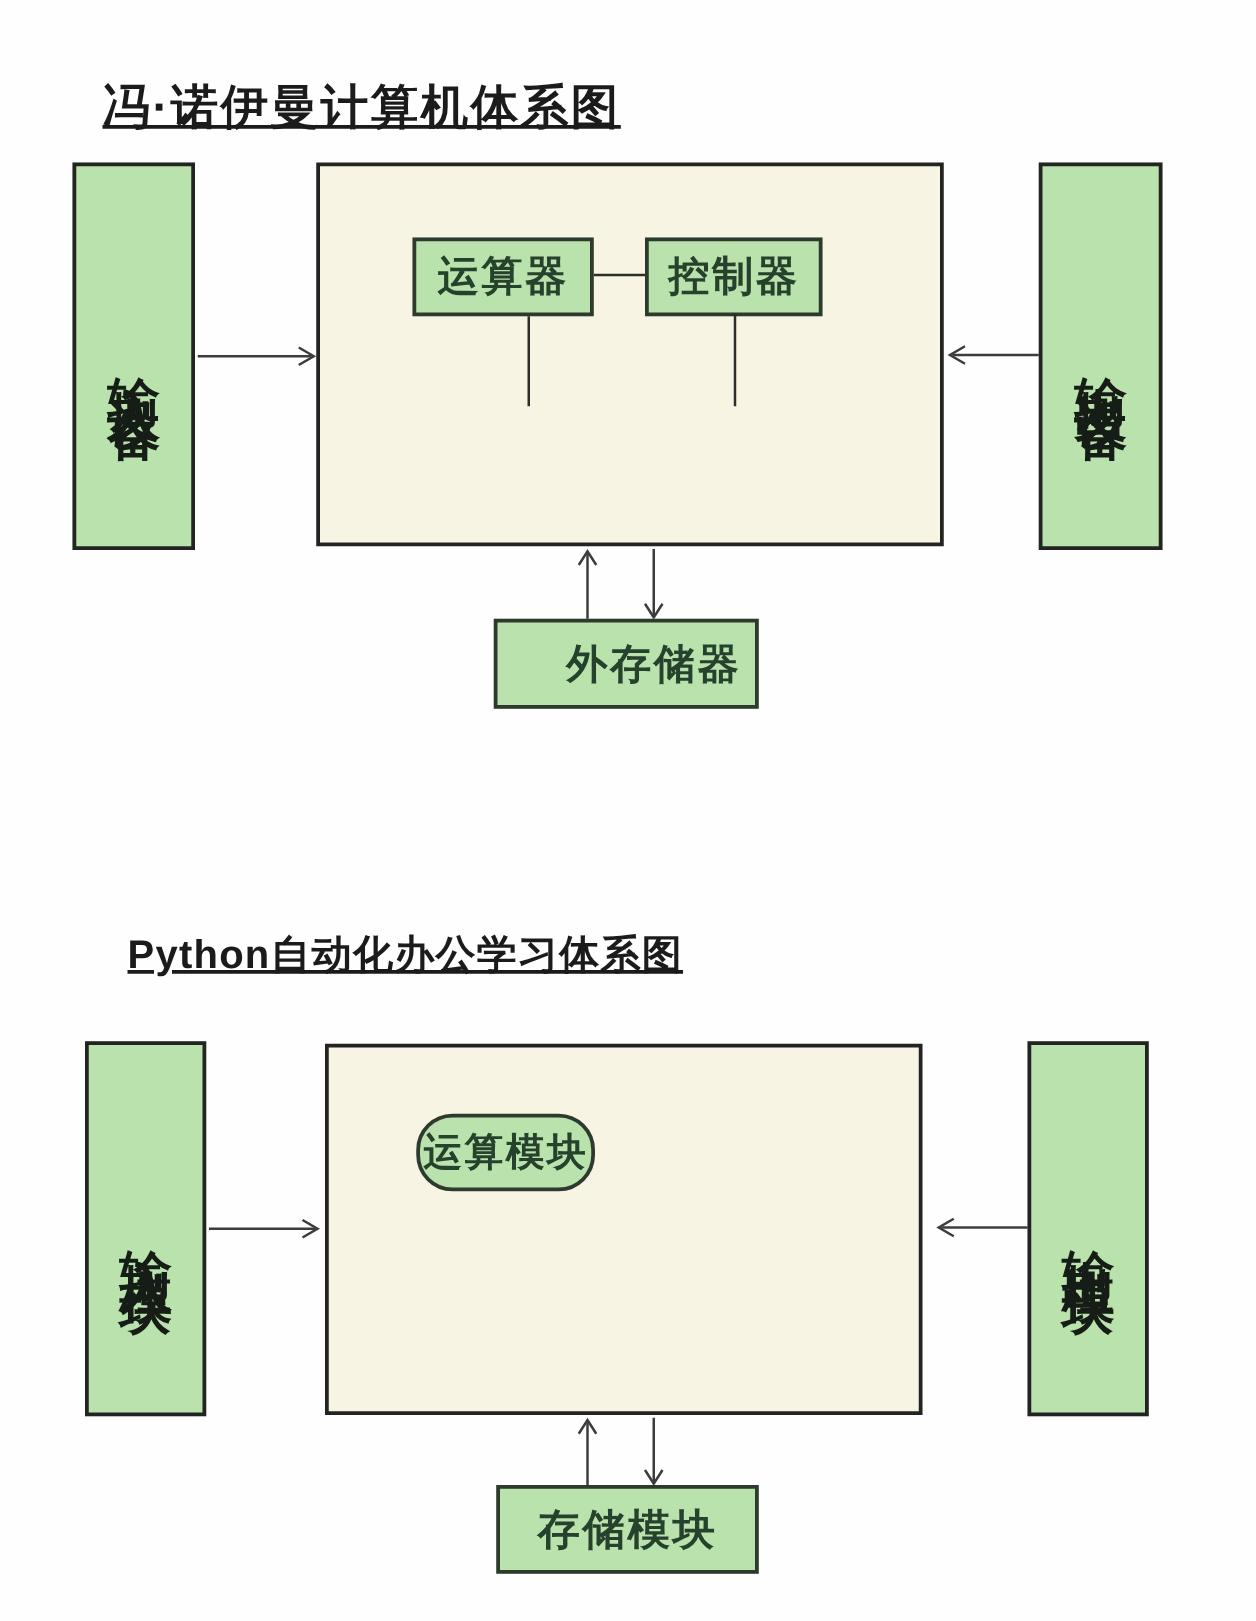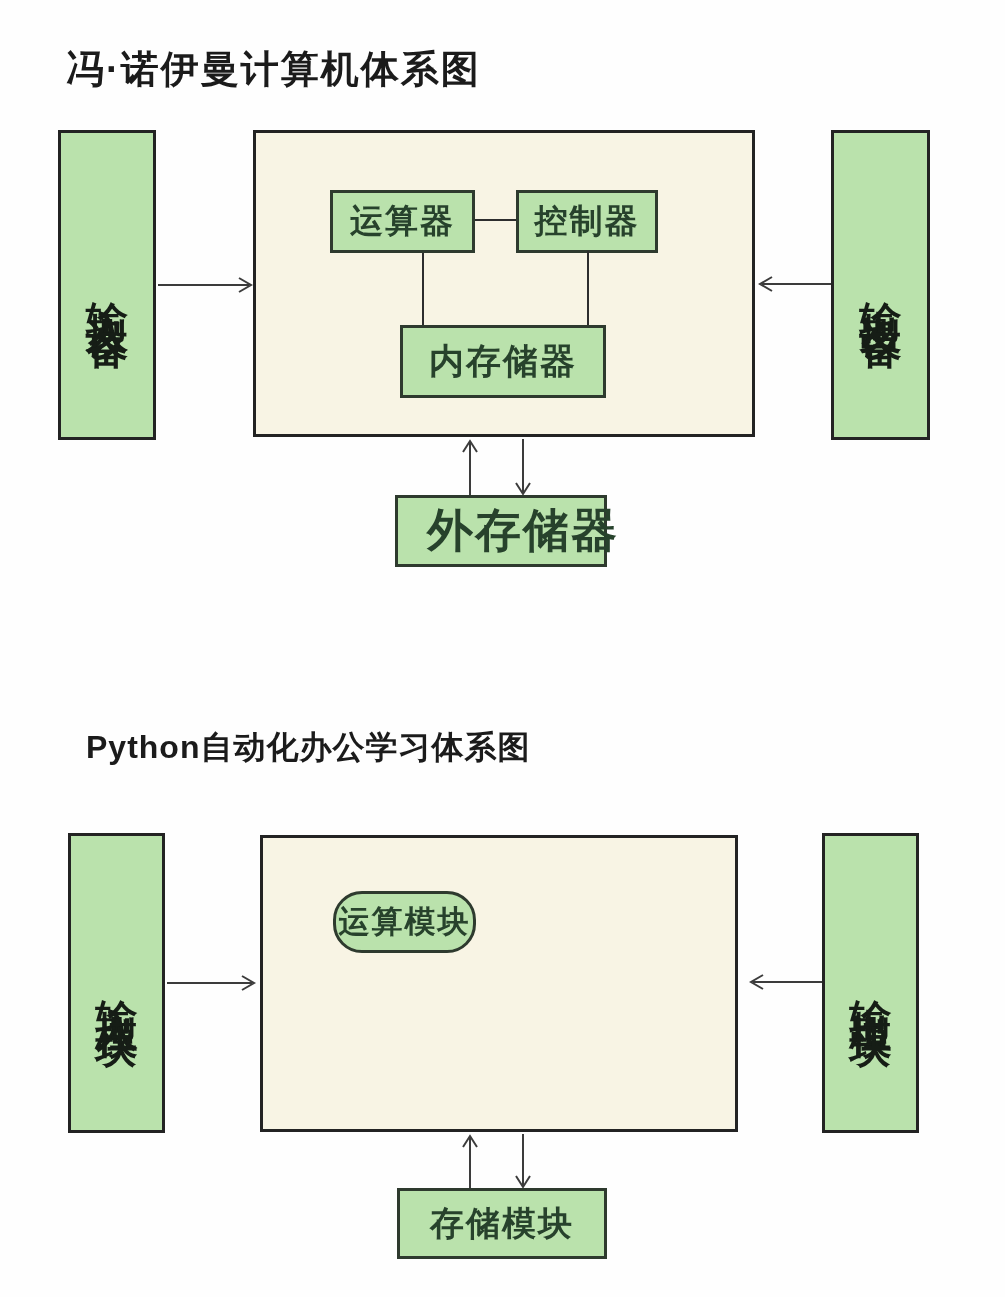--- a/index.html
+++ b/index.html
@@ -13,24 +13,25 @@
   }
   html,body{margin:0;padding:0;background:#ffffff;}
   .canvas{
     position:relative;
     width:1005px;height:1297px;
     background:#fefefe;
     font-family:"Liberation Sans", sans-serif;
     overflow:hidden;
   }
   .title{
-    position:absolute;margin:0;
+    position:absolute;margin:16px;
     color:var(--text-dark);
     font-weight:600;
     white-space:nowrap;
+    text-decoration:underline;
   }
   .title.t1{left:66px;top:44px;font-size:38px;letter-spacing:2px;}
   .title.t2{left:86px;top:726px;font-size:32px;letter-spacing:1px;}
   .vbox{
     position:absolute;
     background:var(--green);
     border:3px solid var(--border-dark);
     display:flex;align-items:center;justify-content:center;
     box-sizing:border-box;
   }
@@ -85,23 +86,20 @@
   <div class="cream" style="left:253px;top:130px;width:502px;height:307px;">
     <div class="gbox" style="left:74px;top:57px;width:145px;height:63px;">
       <span>运算器</span>
     </div>
     <div class="gbox" style="left:260px;top:57px;width:142px;height:63px;">
       <span>控制器</span>
     </div>
     <div class="hline" style="left:219px;top:86px;width:41px;height:2px;"></div>
     <div class="vline" style="left:166px;top:120px;width:2px;height:72px;"></div>
     <div class="vline" style="left:331px;top:118px;width:2px;height:74px;"></div>
-    <div class="gbox" style="left:144px;top:192px;width:206px;height:73px;font-size:35px;">
-      <span>内存储器</span>
-    </div>
   </div>
 
   <div class="arrow" style="left:757px;top:275px;">
     <svg width="76" height="18" viewBox="0 0 76 18">
       <line x1="76" y1="9" x2="5" y2="9" stroke="#3c3c3c" stroke-width="2"></line>
       <polyline points="15,2 3,9 15,16" fill="none" stroke="#3c3c3c" stroke-width="2"></polyline>
     </svg>
   </div>
 
   <div class="vbox" style="left:831px;top:130px;width:99px;height:310px;">
@@ -115,21 +113,21 @@
     </svg>
   </div>
 
   <div class="arrow" style="left:514px;top:439px;">
     <svg width="18" height="57" viewBox="0 0 18 57">
       <line x1="9" y1="0" x2="9" y2="53" stroke="#3c3c3c" stroke-width="2"></line>
       <polyline points="2,44 9,55 16,44" fill="none" stroke="#3c3c3c" stroke-width="2"></polyline>
     </svg>
   </div>
 
-  <div class="gbox" style="left:395px;top:495px;width:212px;height:72px;font-size:46px;padding-left:44px;">
+  <div class="gbox" style="left:395px;top:495px;width:212px;height:72px;font-size:33px;padding-left:44px;">
     <span>外存储器</span>
   </div>
 
   <h1 class="title t2">Python自动化办公学习体系图</h1>
 
   <div class="vbox" style="left:68px;top:833px;width:97px;height:300px;">
     <span class="vtext">输入模块</span>
   </div>
 
   <div class="arrow" style="left:167px;top:974px;">

